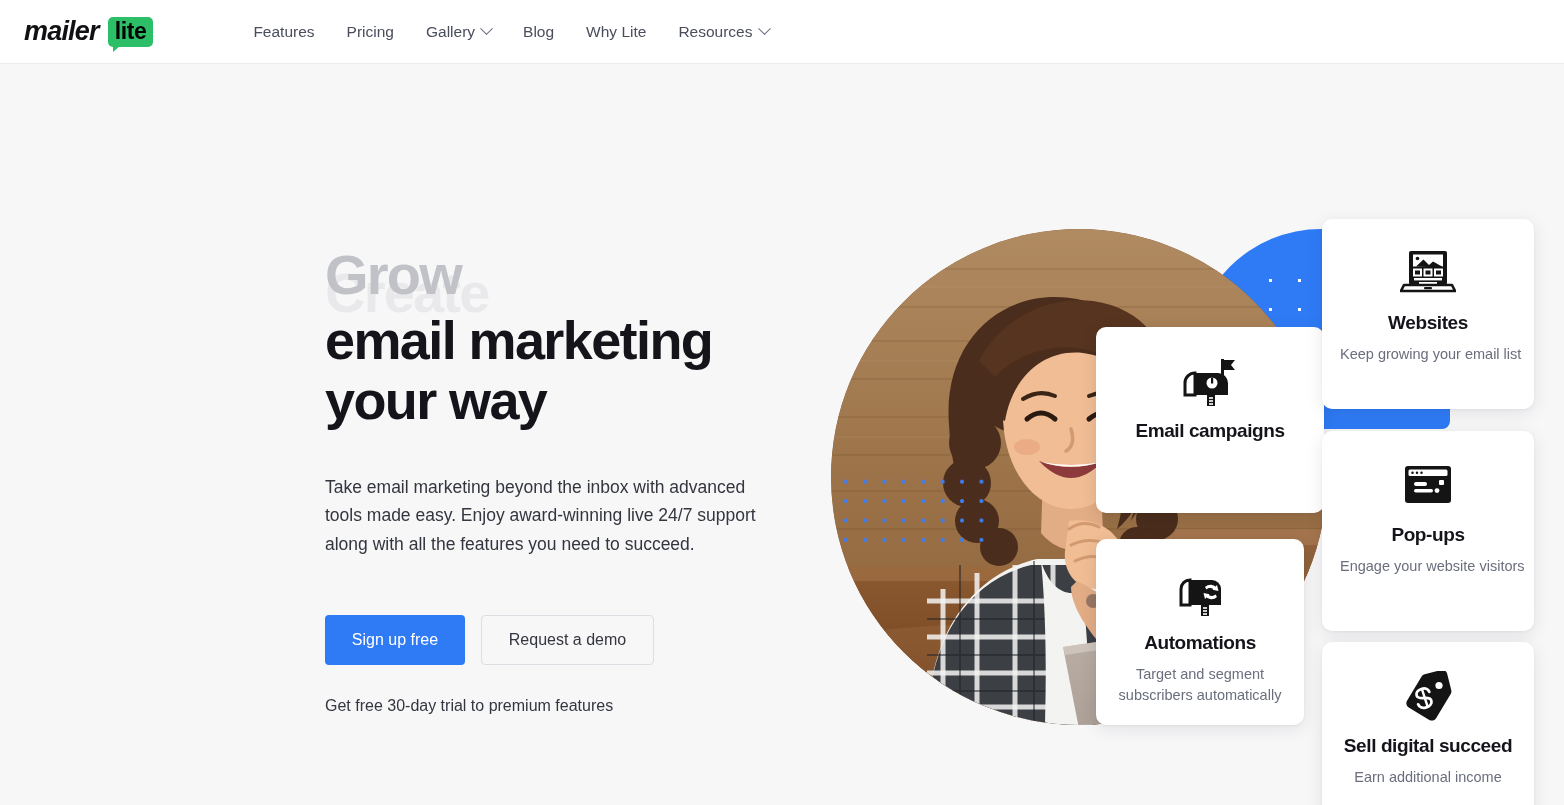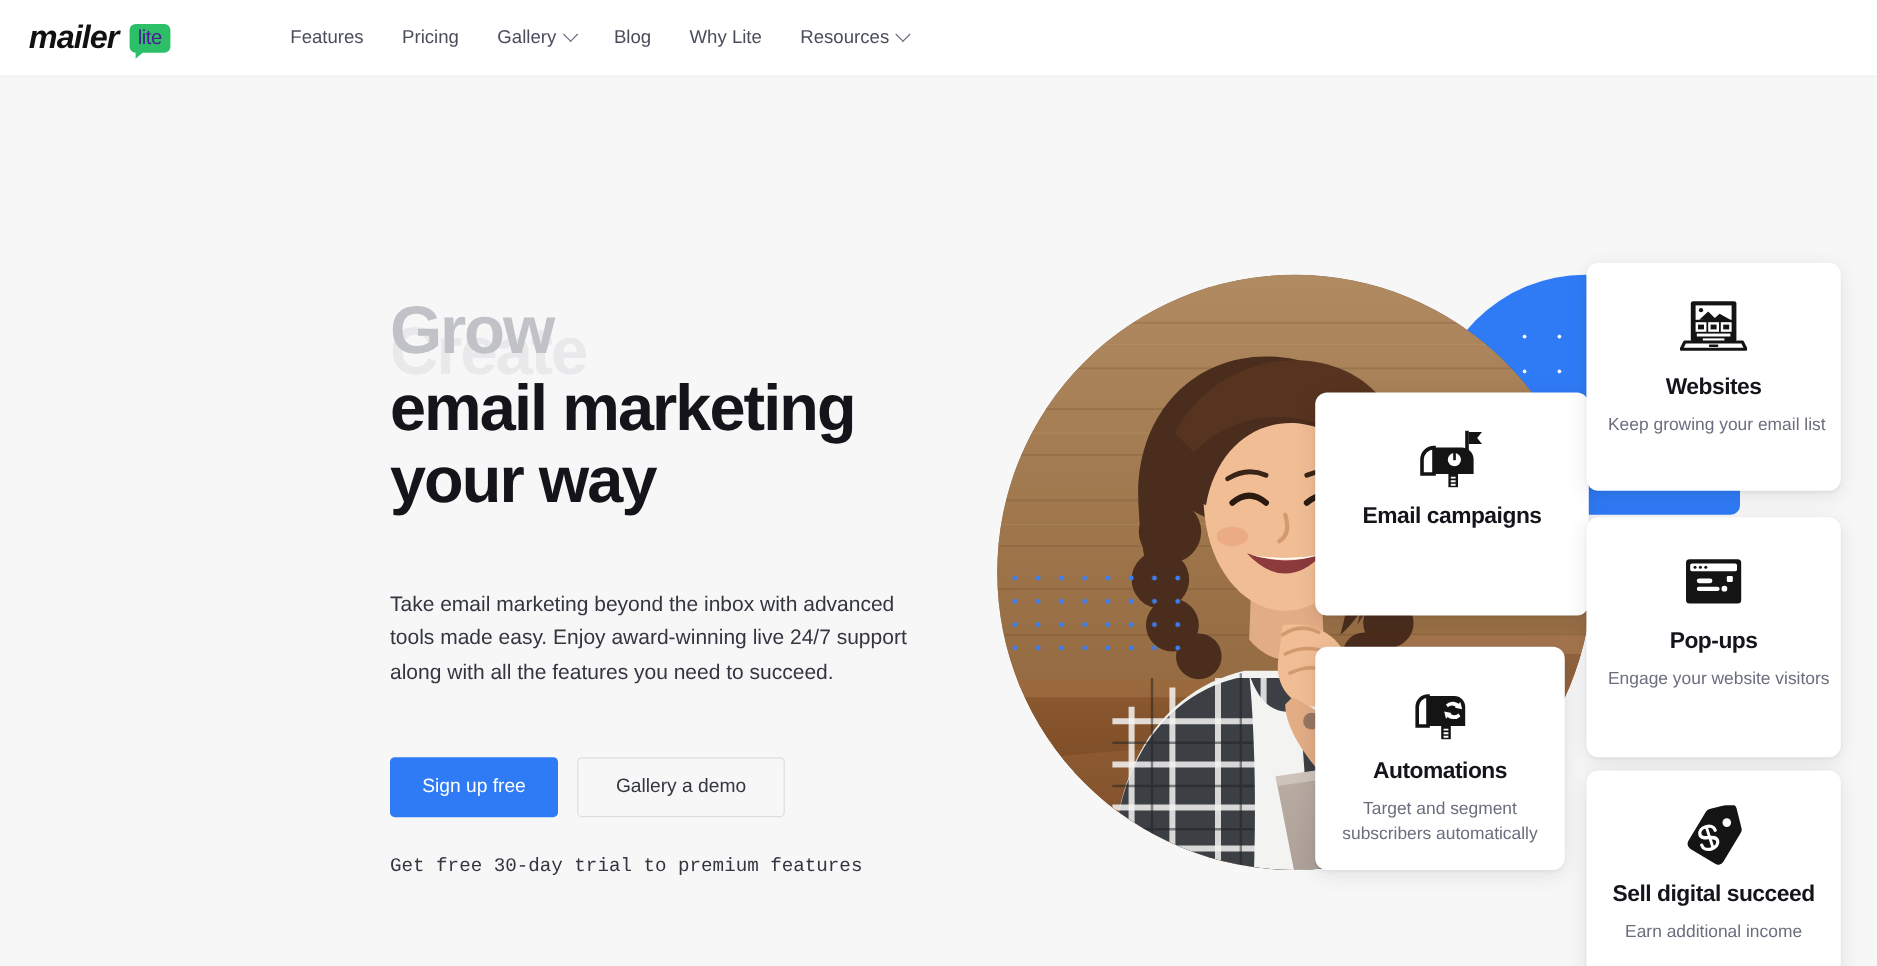--- a/index.html
+++ b/index.html
@@ -47,23 +47,23 @@
   }
   .logo-badge {
     position: relative;
     margin-left: 9px;
     background: #2cbf68;
     border-radius: 5px;
     padding: 3px 7px 4px 7px;
     line-height: 1;
   }
   .logo-badge-text {
-    font-size: 17px;
-    font-weight: 400;
-    color: #4c1d95;
+    font-size: 23px;
+    font-weight: 700;
+    color: #000000;
     letter-spacing: -0.4px;
     line-height: 1;
     display: block;
   }
   .logo-badge::after {
     content: "";
     position: absolute;
     left: 5px;
     bottom: -5px;
     width: 0; height: 0;
@@ -139,21 +139,21 @@
 
   .headline {
     font-size: 54px;
     font-weight: 700;
     letter-spacing: -1.6px;
     line-height: 1.12;
     color: #14141a;
   }
 
   .subtext {
-    margin-top: 58px;
+    margin-top: 42px;
     font-size: 17.5px;
     line-height: 1.62;
     color: #34363f;
     width: 448px;
   }
 
   .cta-row {
     margin-top: 57px;
     display: flex;
     align-items: center;
@@ -180,21 +180,20 @@
     color: #34363f;
     border: 1px solid #dddee3;
     width: 173px;
     height: 50px;
   }
 
   .trial-note {
     margin-top: 32px;
     font-size: 16px;
     color: #34363f;
-    font-family: Liberation Mono, monospace;
   }
 
   
   .visual {
     position: absolute;
     left: 820px;
     top: 0;
     width: 744px;
     height: 741px;
   }
@@ -342,21 +341,21 @@
 
     <h1 class="headline">
       <span>email marketing</span><br>
       <span>your way</span>
     </h1>
 
     <p class="subtext">Take email marketing beyond the inbox with advanced tools made easy. Enjoy award-winning live 24/7 support along with all the features you need to succeed.</p>
 
     <div class="cta-row">
       <button class="btn btn-primary">Sign up free</button>
-      <button class="btn btn-secondary">Gallery a demo</button>
+      <button class="btn btn-secondary">Request a demo</button>
     </div>
 
     <p class="trial-note">Get free 30-day trial to premium features</p>
   </div>
 
   <div class="visual">
 
     <div class="blob"></div>
     <div class="blob-dots"></div>
 

